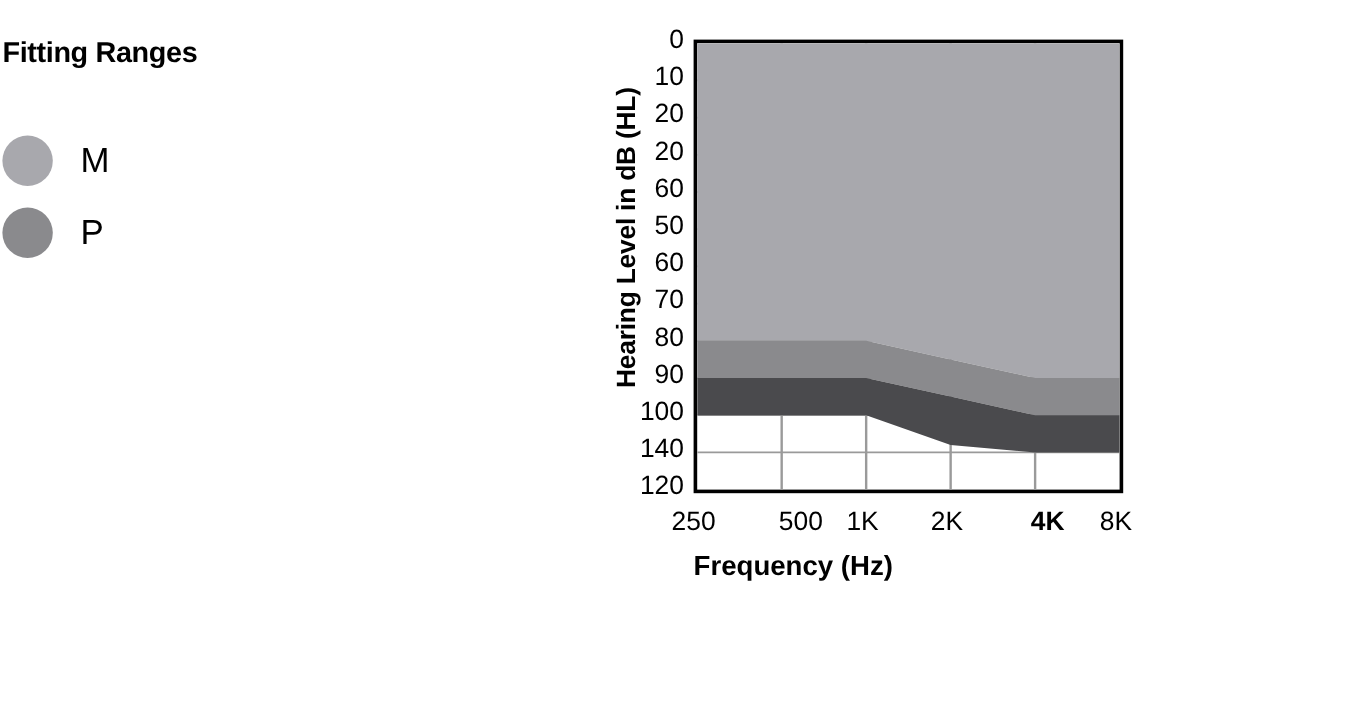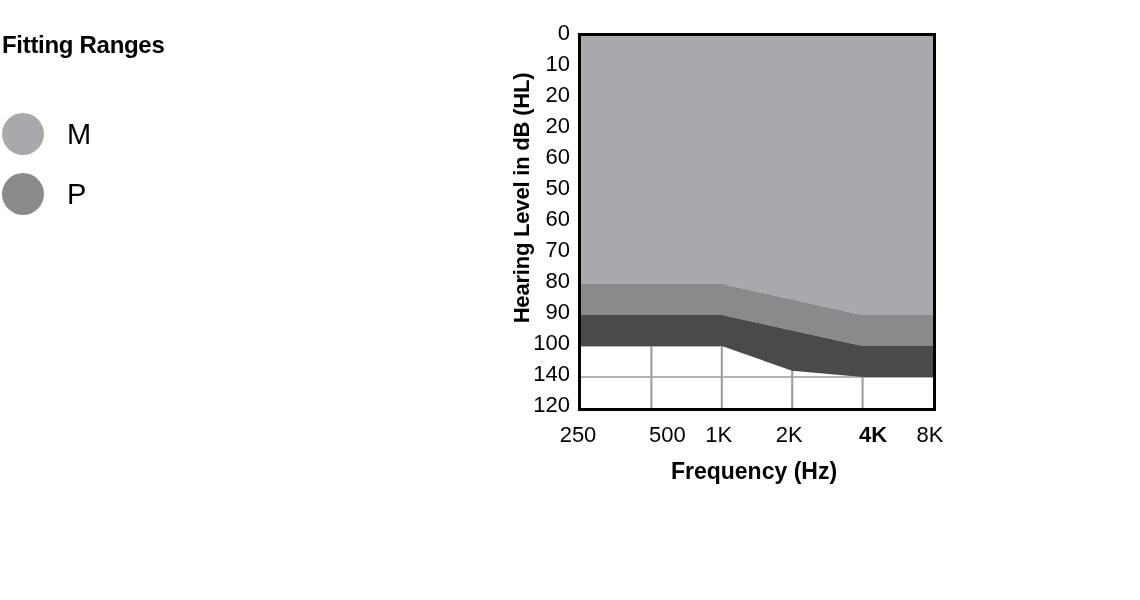--- a/index.html
+++ b/index.html
@@ -69,21 +69,20 @@
     font-weight: bold;
     transform: rotate(-90deg);
     white-space: nowrap;
     letter-spacing: -0.2px;
   }
   #x-axis-title {
     position: absolute;
     left: 128px;
     top: 448px;
     width: 352px;
-    text-align: center;
     font-size: 23px;
     font-weight: bold;
     white-space: nowrap;
   }
   #y-tick-labels {
     position: absolute;
     left: 48px;
     top: 23px;
     width: 72px;
     height: 372px;

